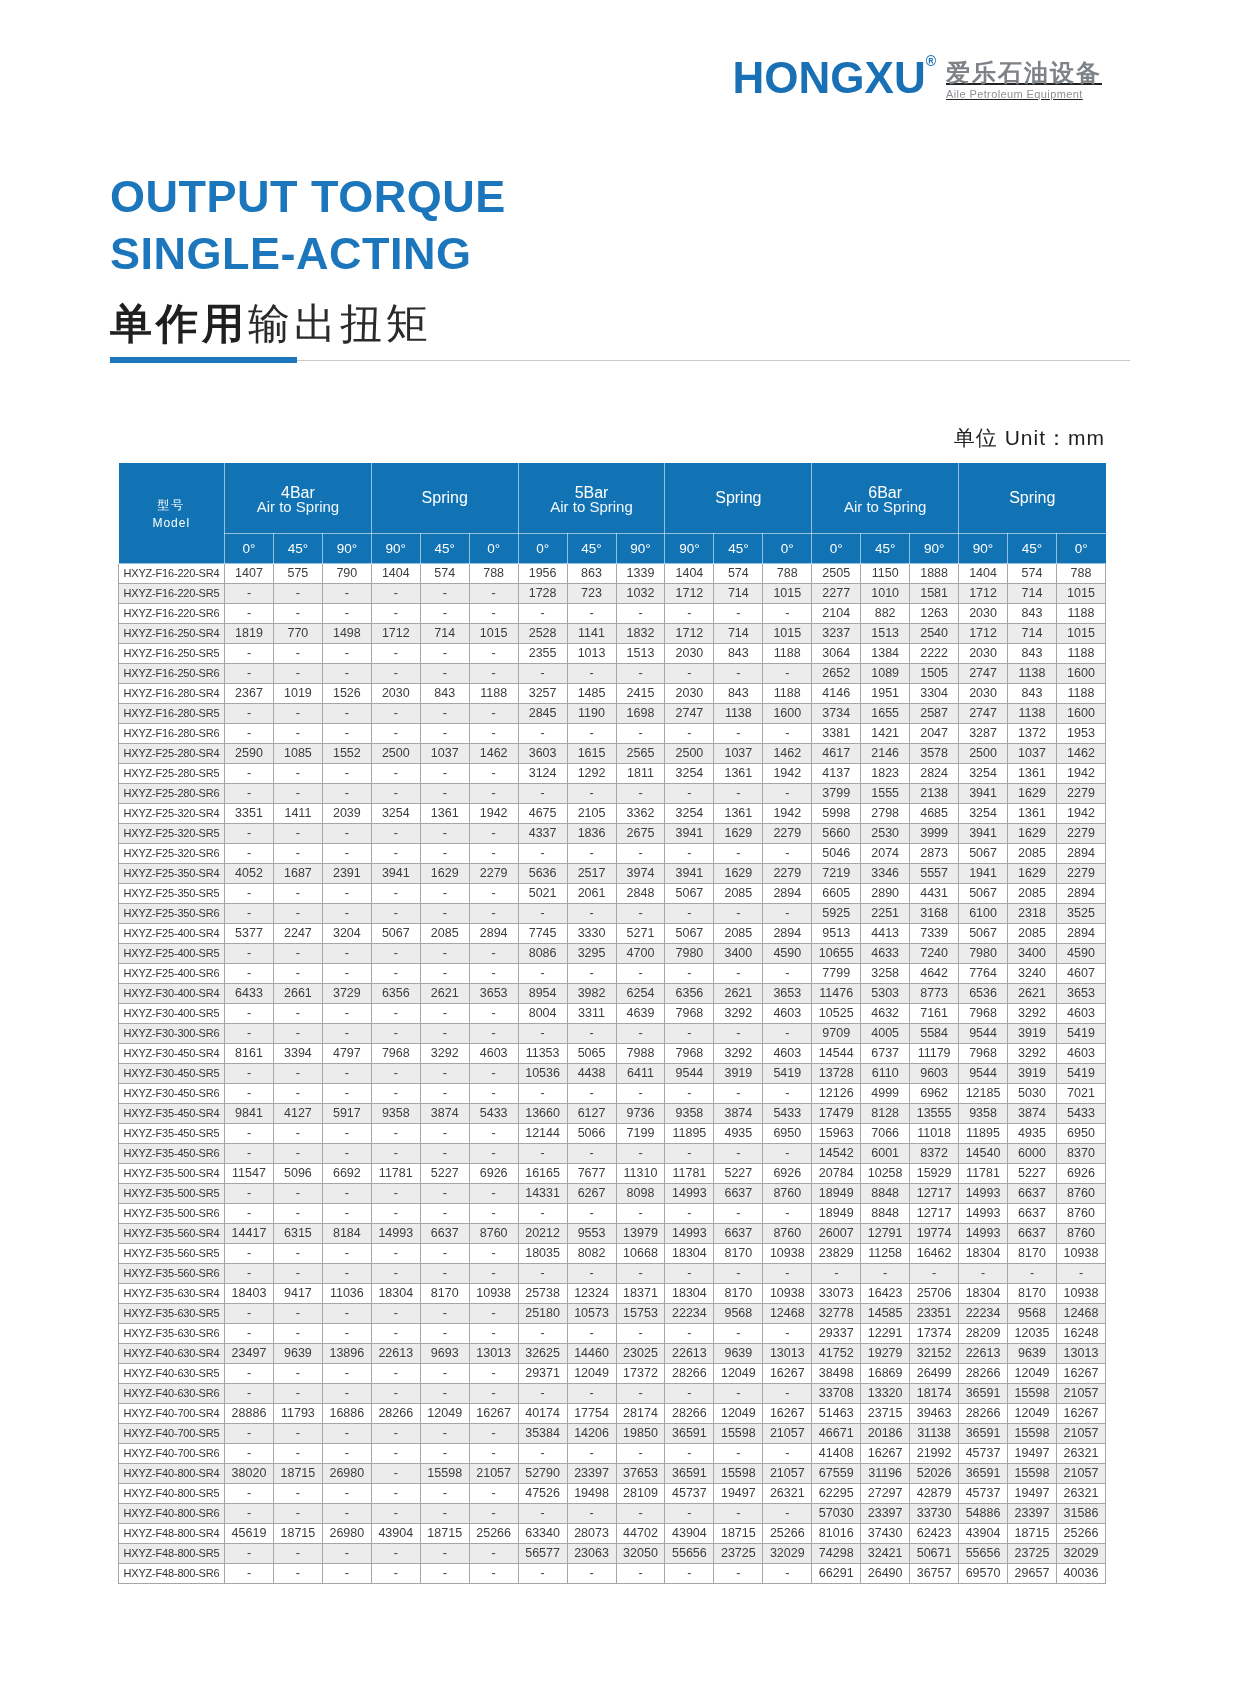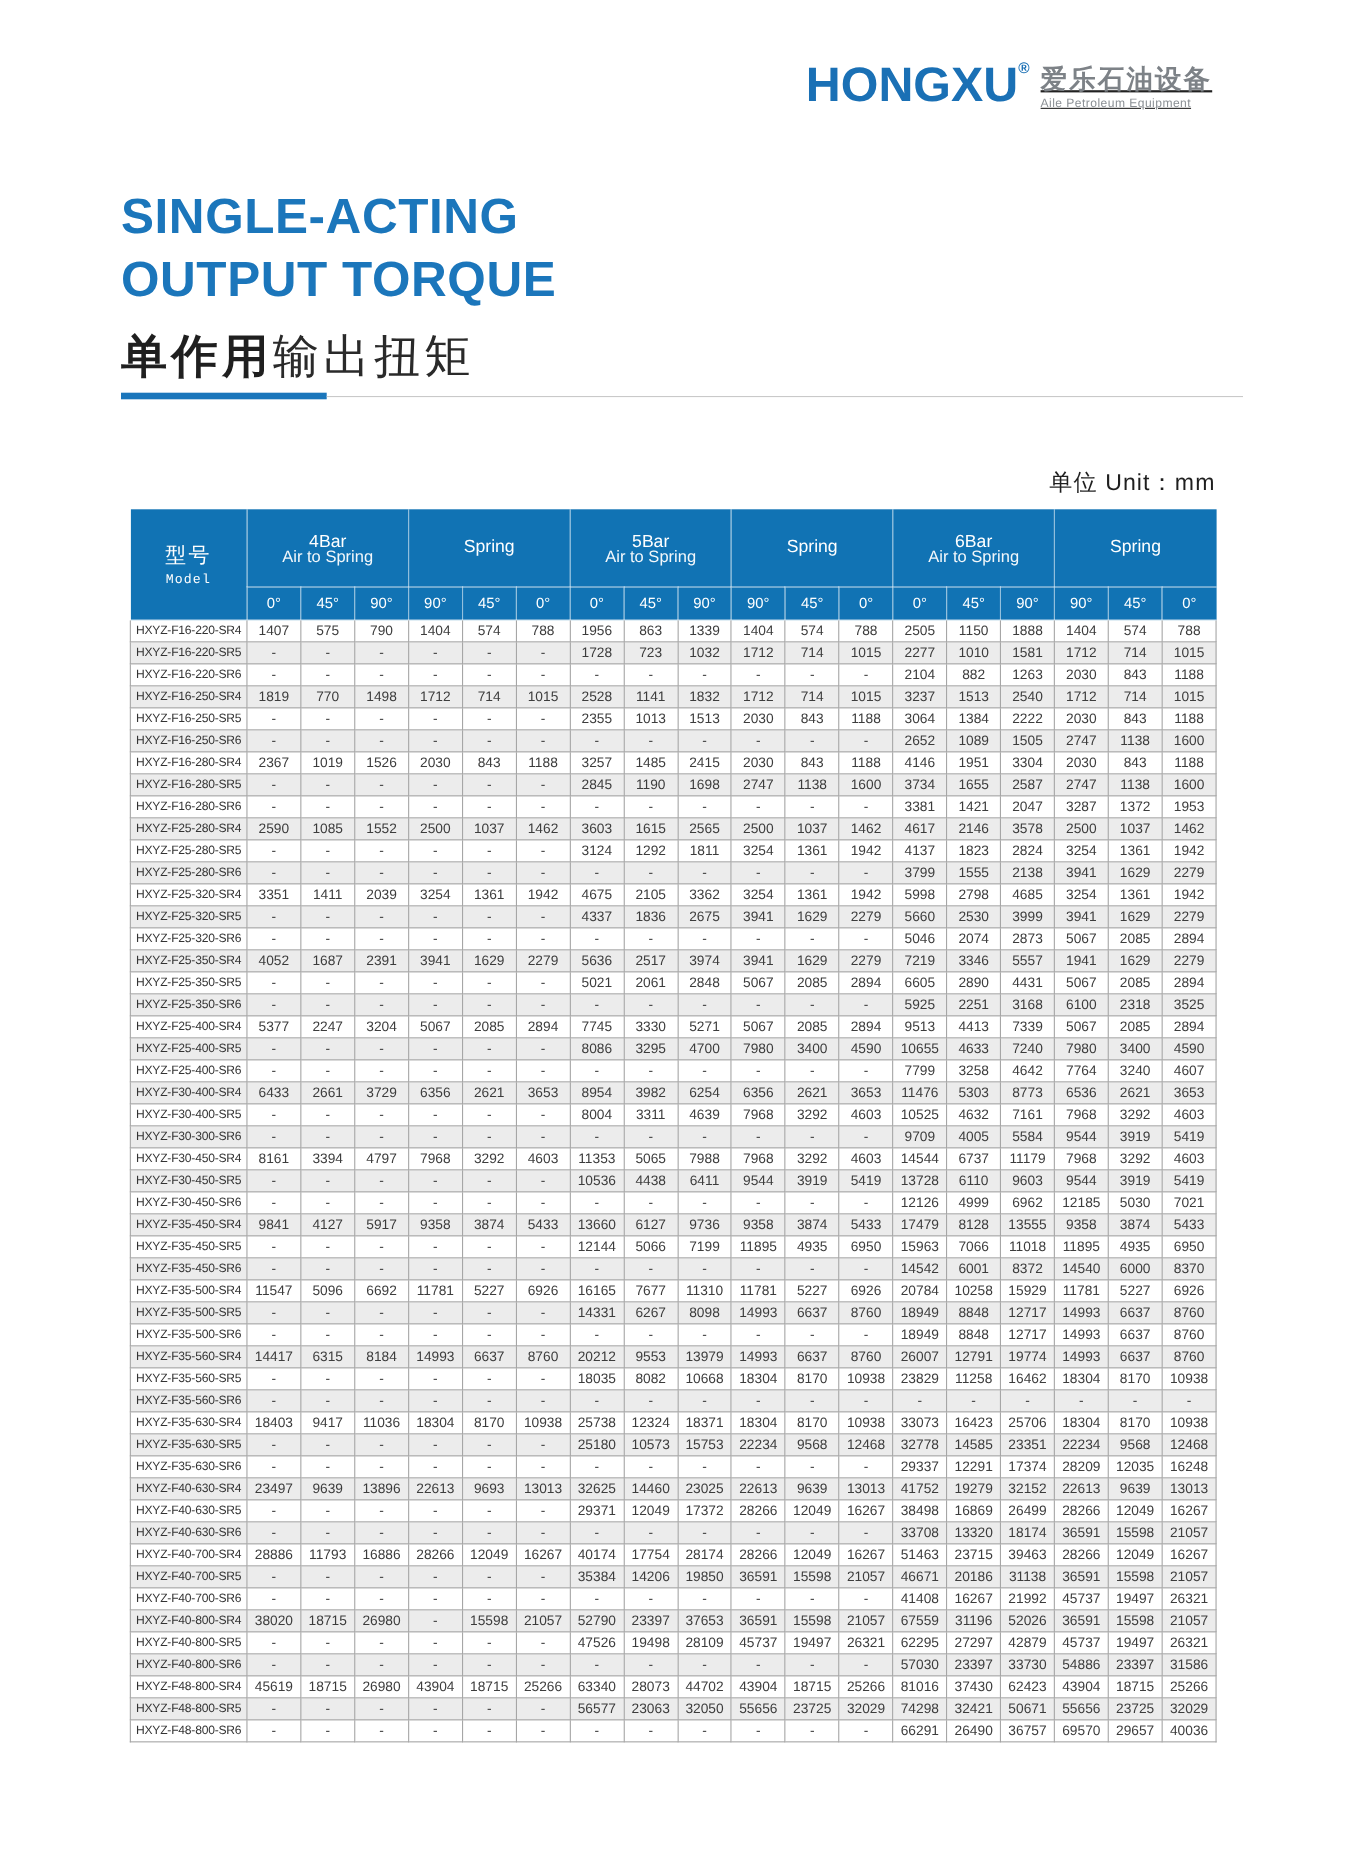--- a/index.html
+++ b/index.html
@@ -36,22 +36,22 @@
 
   
   .torque-table-wrap { position:absolute; left:118px; top:463px; }
   table { border-collapse:collapse; table-layout:fixed; width:988px; }
   thead th { background:#1173b4; color:#ffffff; font-weight:normal;
              border:1px solid rgba(255,255,255,.55); vertical-align:middle; }
   thead tr:first-child th { border-top:none; }
   thead th:first-child { border-left:none; }
   thead tr th:last-child { border-right:none; }
   th.model-th { width:106px; }
-  .model-th .cn { font-size:19px; letter-spacing:2px; display:block; }
-  .model-th .en { font-size:12px; letter-spacing:1px; display:block; margin-top:2px;font-family:Liberation Mono, monospace; }
+  .model-th .cn { font-size:12px; letter-spacing:2px; display:block; }
+  .model-th .en { font-size:12px; letter-spacing:1px; display:block; margin-top:2px; }
   .group-th { height:42px; padding:18px 0; }
   .group-th .g-label { font-size:16px; line-height:17px; }
   .group-th .g-sub { font-size:15px; line-height:11px; opacity:.95; }
   .group-th.spring .g-label { line-height:34px; }
   .deg-th { height:30px; font-size:13.5px; }
   tbody td { height:20px; border:1px solid #a6a6a6; text-align:center;
              font-size:12.5px; color:#3c3c3c; line-height:1; background:#ffffff; }
   tbody tr.alt td { background:#ececec; }
   tbody td.model-cell { font-size:11px; color:#333; letter-spacing:-0.2px; }
 </style>
@@ -62,22 +62,22 @@
 
   <div class="logo">
     <div class="wordmark"><span>HONGXU</span><sup class="reg">®</sup></div>
     <div class="cn-block">
       <div class="cn">爱乐石油设备</div>
       <div class="en">Aile Petroleum Equipment</div>
     </div>
   </div>
 
   <div class="title-block">
+    <div class="title-en">OUTPUT TORQUE</div>
     <div class="title-en">SINGLE-ACTING</div>
-    <div class="title-en">OUTPUT TORQUE</div>
     <div class="title-cn"><span class="b">单作用</span><span class="r">输出扭矩</span></div>
   </div>
 
   <div class="divider">
     <div class="blue"></div>
     <div class="gray"></div>
   </div>
 
   <div class="unit-label">单位 Unit：mm</div>
 

